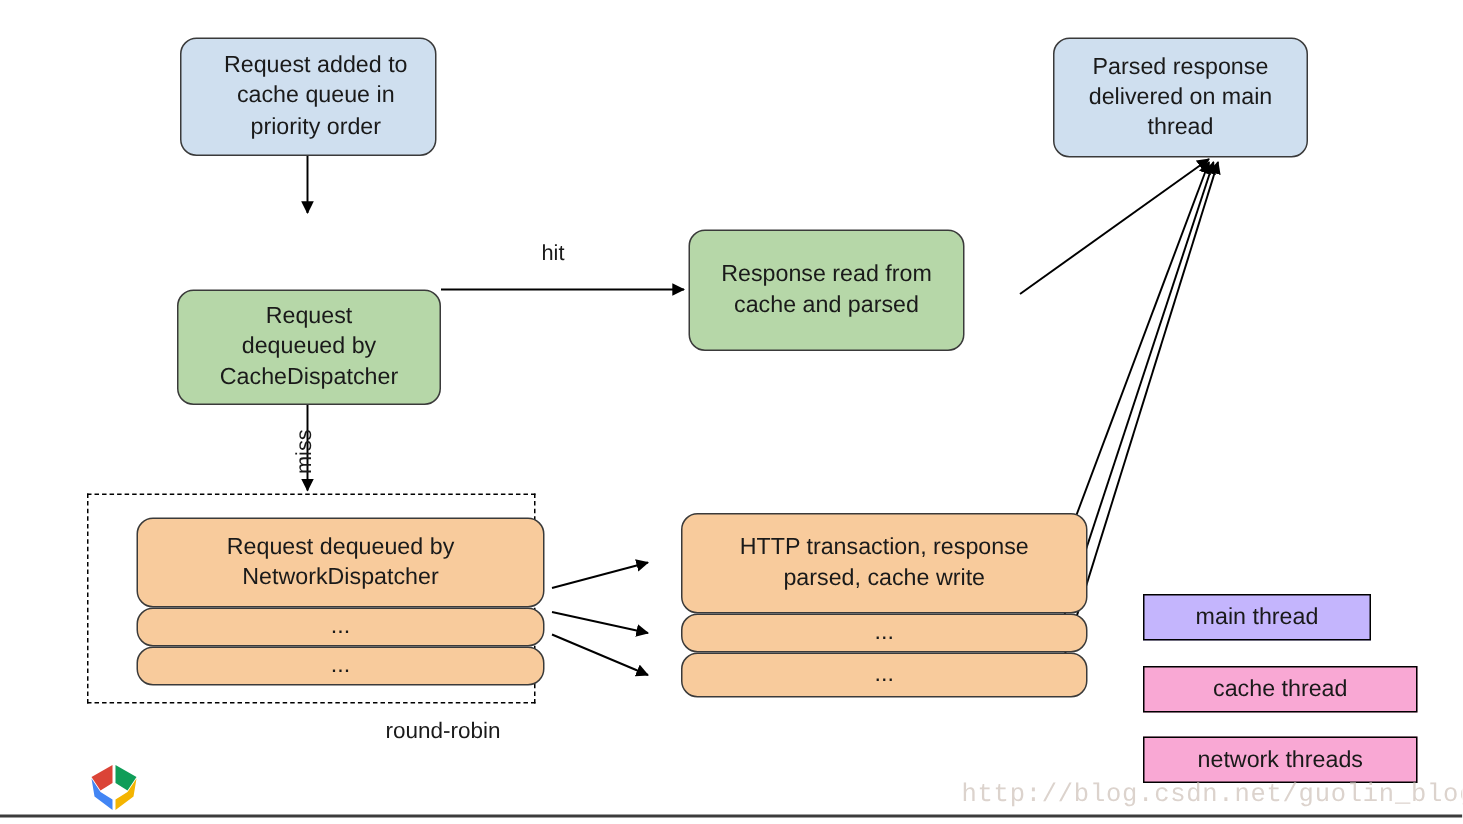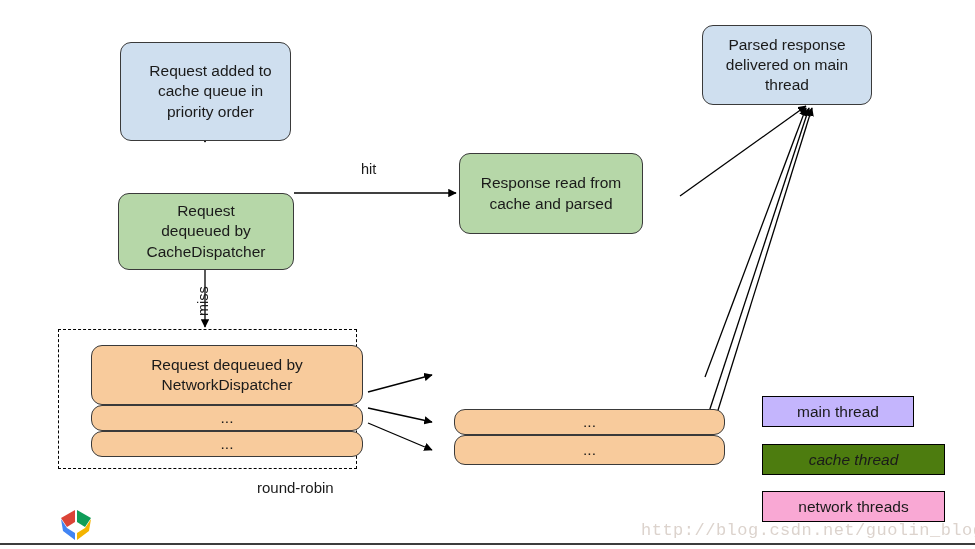--- a/index.html
+++ b/index.html
@@ -132,21 +132,21 @@
 
     <line x1="705" y1="377" x2="806" y2="108" stroke="#000000" stroke-width="1.3" marker-end="url(#arrow)"></line>
     <line x1="705" y1="424" x2="809" y2="108" stroke="#000000" stroke-width="1.3" marker-end="url(#arrow)"></line>
     <line x1="705" y1="452" x2="812" y2="108" stroke="#000000" stroke-width="1.3" marker-end="url(#arrow)"></line>
 
     <line x1="368" y1="392" x2="432" y2="375" stroke="#000000" stroke-width="1.3" marker-end="url(#arrow)"></line>
     <line x1="368" y1="408" x2="432" y2="422" stroke="#000000" stroke-width="1.3" marker-end="url(#arrow)"></line>
     <line x1="368" y1="423" x2="432" y2="450" stroke="#000000" stroke-width="1.3" marker-end="url(#arrow)"></line>
   </svg>
 
-  <div class="node blue" style="left:120px; top:42px; width:171px; height:99px;padding-left:16px;">Request added to
+  <div class="node blue" style="left:120px; top:25px; width:171px; height:79px;padding-left:16px;">Request added to
 cache queue in
 priority order</div>
 
   <div class="node green" style="left:118px; top:145px; width:176px; height:77px;margin-top:48px;">Request
 dequeued by
 CacheDispatcher</div>
 
   <div class="node green" style="left:459px; top:153px; width:184px; height:81px;">Response read from
 cache and parsed</div>
 
@@ -154,33 +154,35 @@
 delivered on main
 thread</div>
 
   <div class="dashed-group" style="left:58px; top:329px; width:299px; height:140px;"></div>
 
   <div class="stack-item" style="left:71px; top:345px; width:272px; height:60px;">Request dequeued by
 NetworkDispatcher</div>
   <div class="stack-item" style="left:71px; top:405px; width:272px; height:26px;">...</div>
   <div class="stack-item" style="left:71px; top:431px; width:272px; height:26px;">...</div>
 
+  <div class="stack-item" style="left:434px; top:342px; width:271px; height:67px;">HTTP transaction, response
+parsed, cache write</div>
   <div class="stack-item" style="left:434px; top:409px; width:271px; height:26px;">...</div>
   <div class="stack-item" style="left:434px; top:435px; width:271px; height:30px;">...</div>
 
   <div class="edge-label" style="left:361px; top:161px;">hit</div>
 
   <div class="edge-label vertical" style="left:211px; top:300px;">miss</div>
 
   <div class="caption" style="left:257px; top:479px;">round-robin</div>
 
   <div class="legend-box" style="left:762px; top:396px; width:152px; height:31px; background:#c4b5fd;">
     <span>main thread</span>
   </div>
-  <div class="legend-box" style="left:762px; top:444px; width:183px; height:31px; background:#4d7c0f;font-style:italic;">
+  <div class="legend-box" style="left:762px; top:444px; width:183px; height:31px; background:#f9a8d4;">
     <span>cache thread</span>
   </div>
   <div class="legend-box" style="left:762px; top:491px; width:183px; height:31px; background:#f9a8d4;">
     <span>network threads</span>
   </div>
 
   <div class="watermark" style="left:641px; top:521px;">http://blog.csdn.net/guolin_blog</div>
 
   <div class="logo" style="left:58px; top:508px; width:36px; height:34px;">
     <svg viewBox="0 0 36 34" width="36" height="34">

